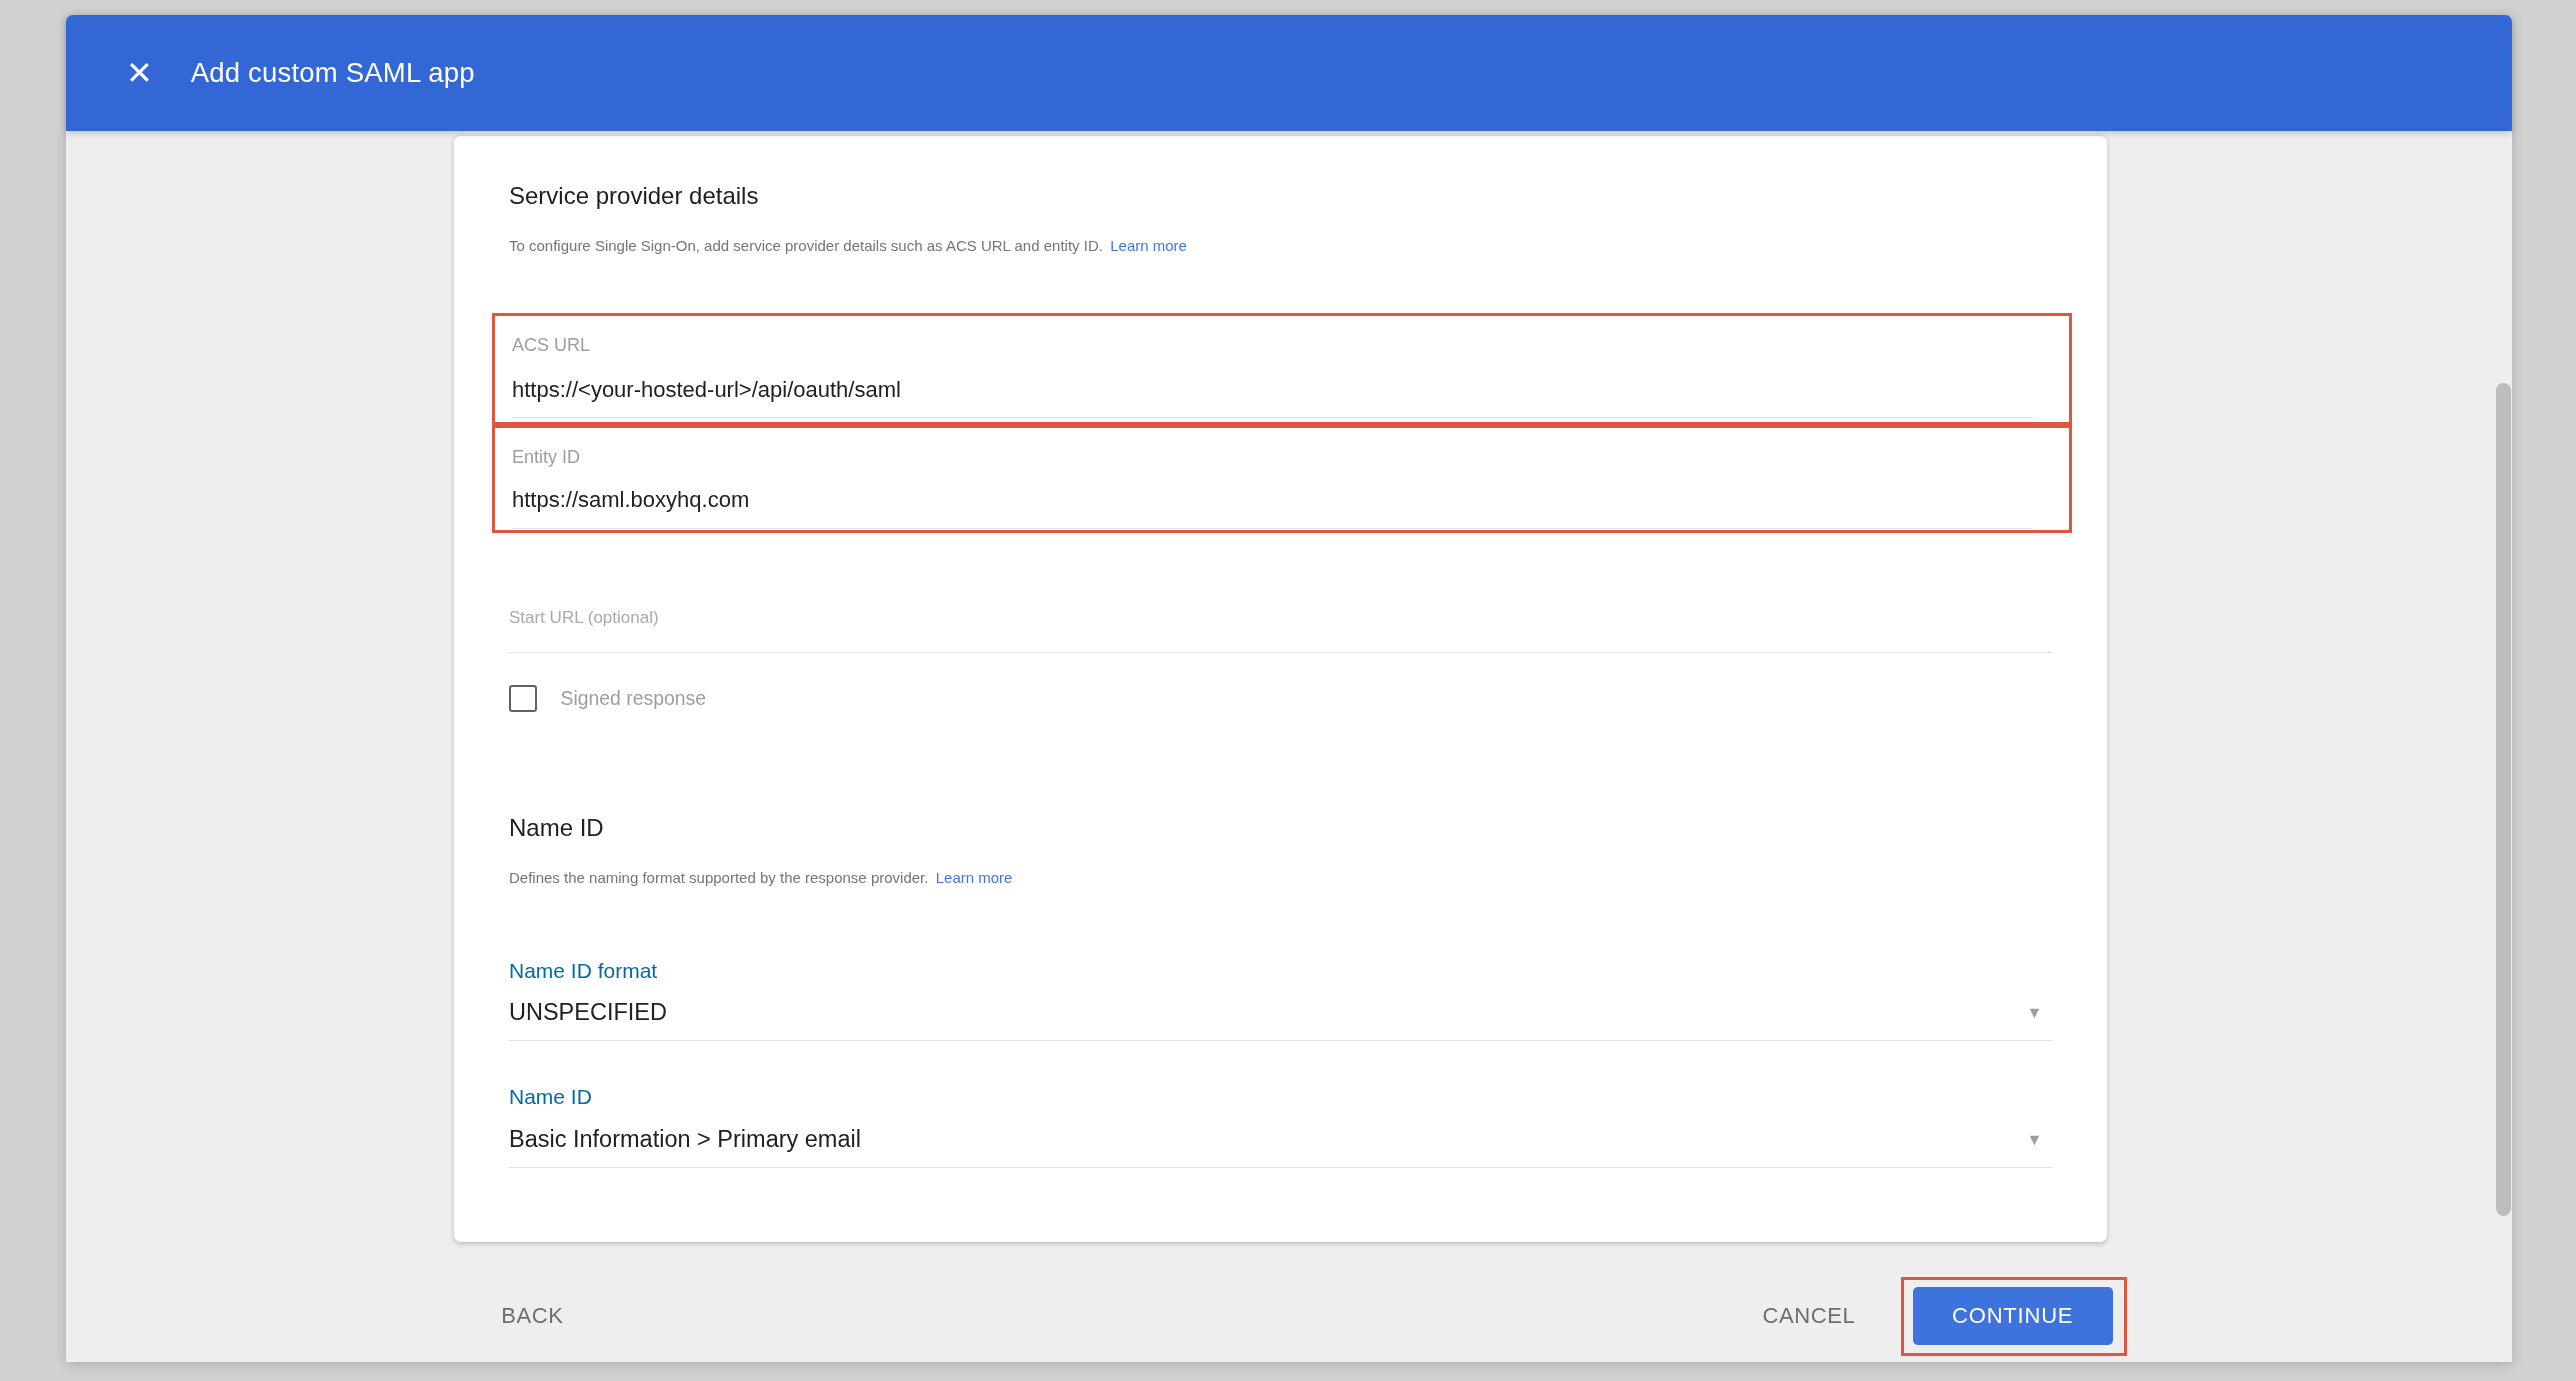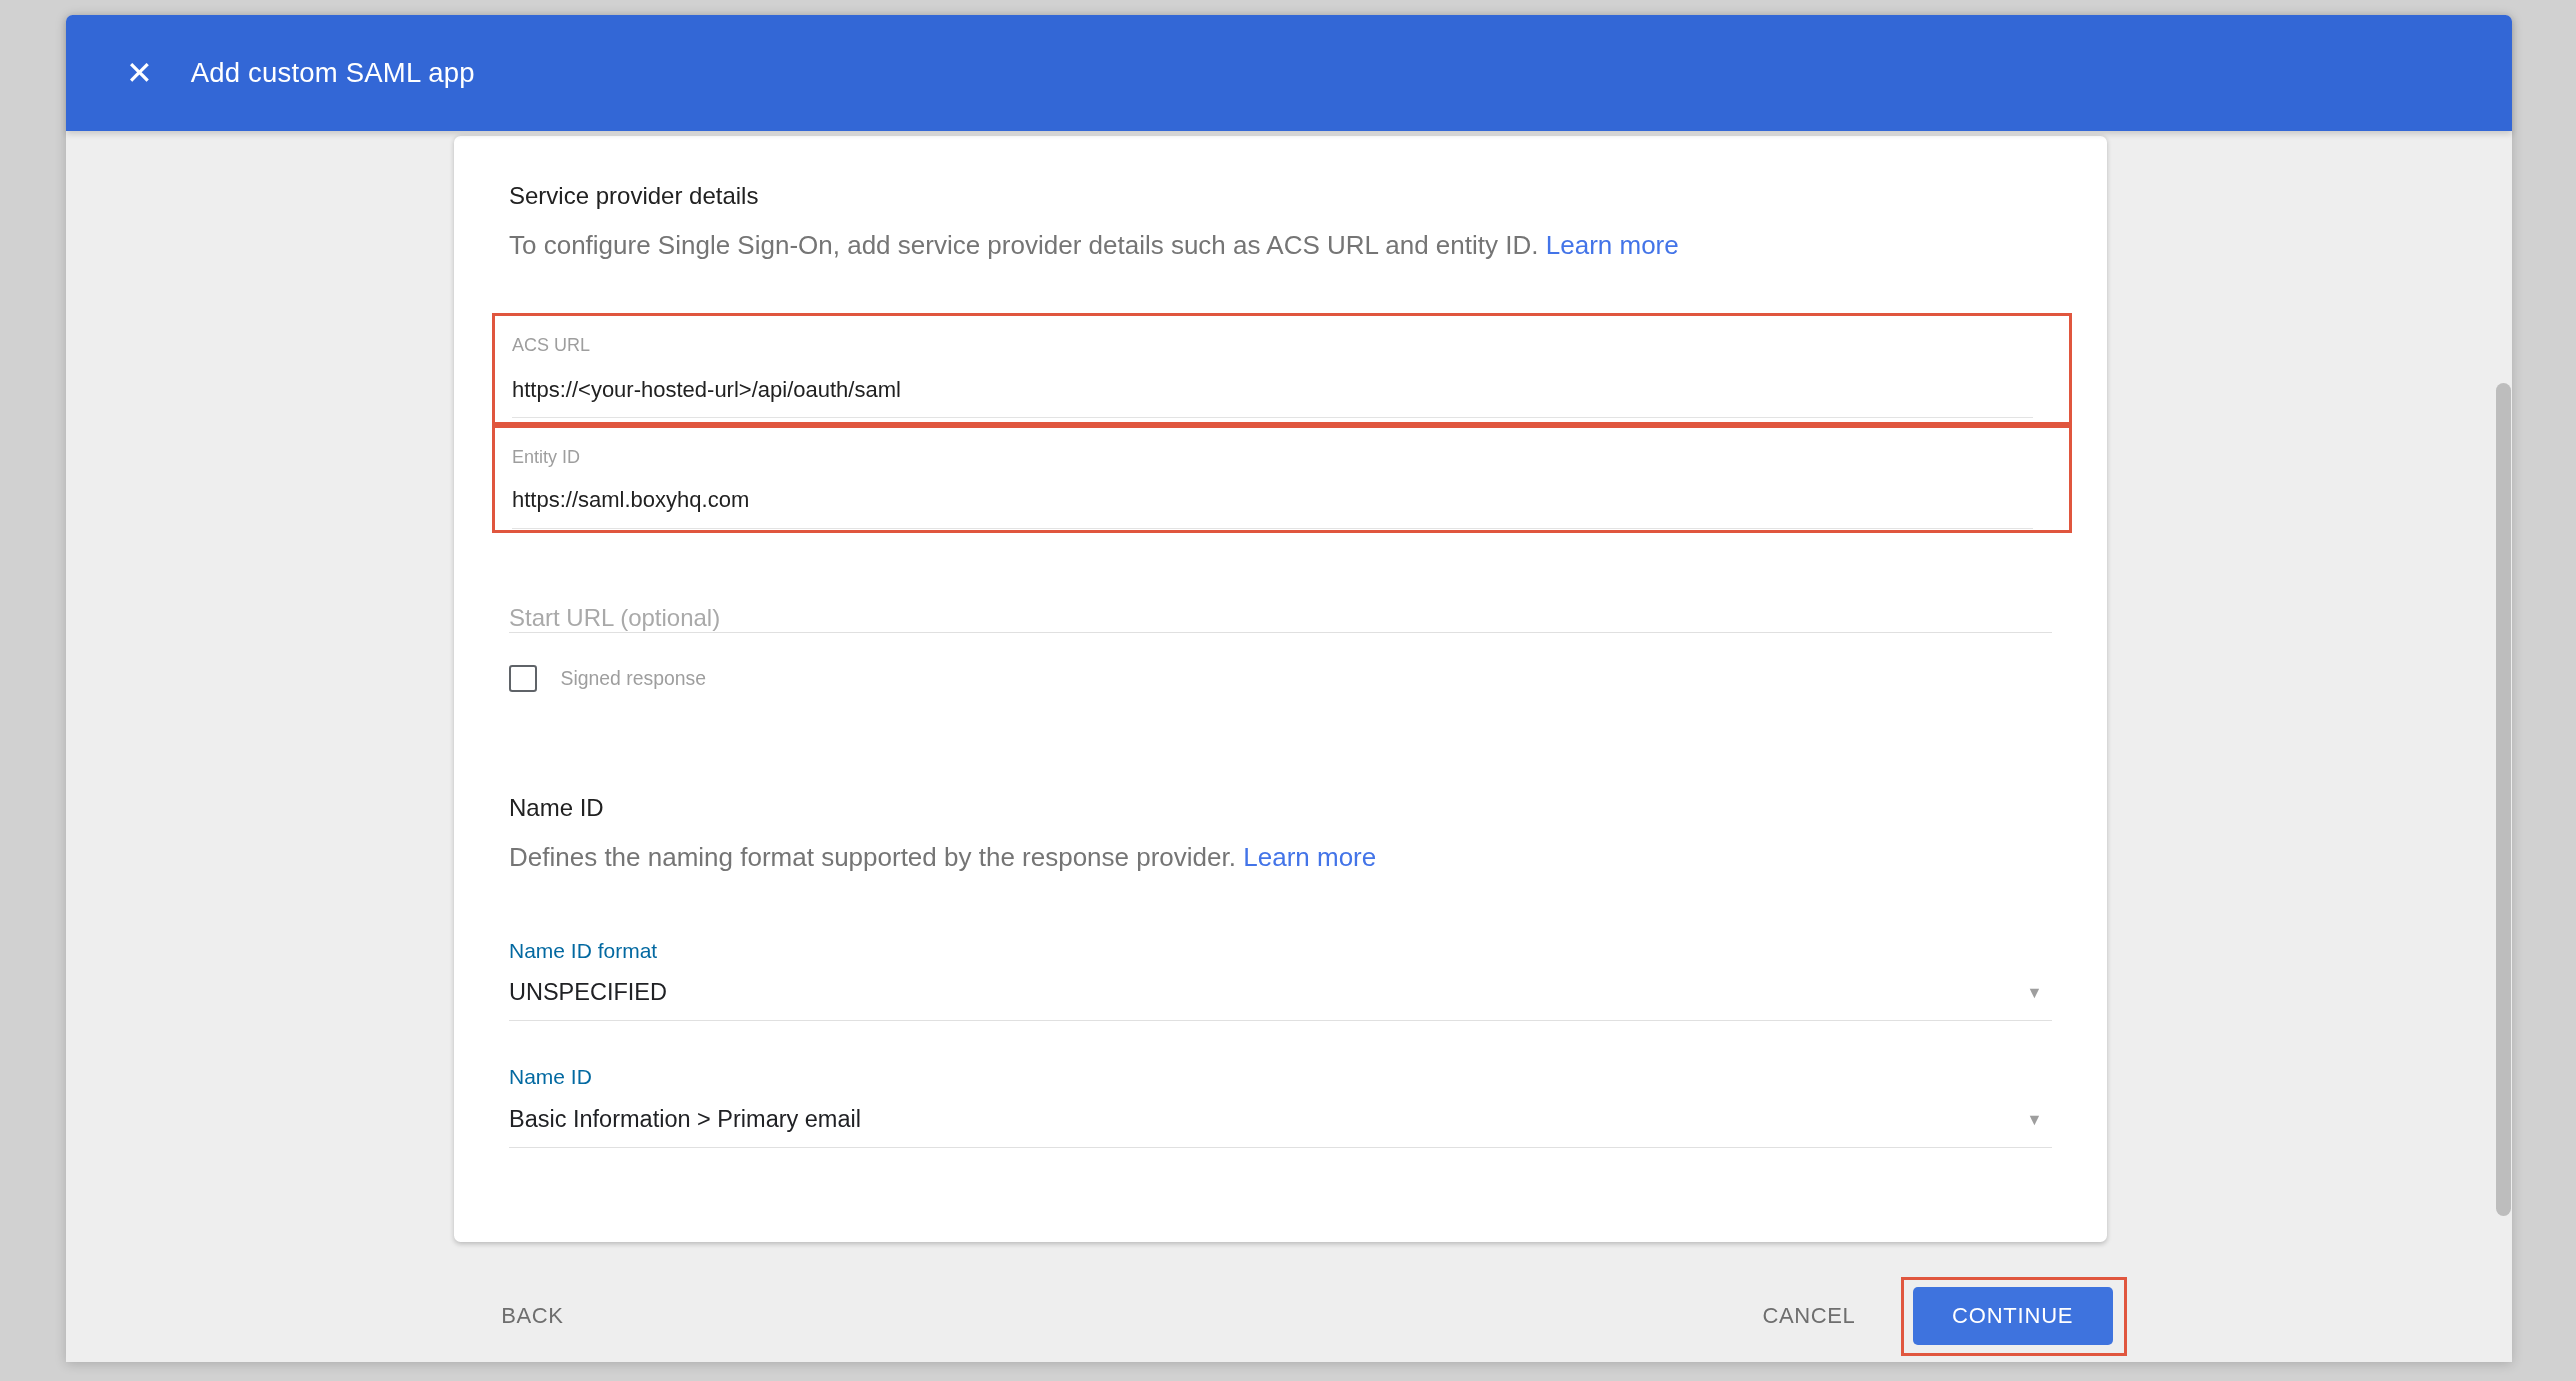--- a/index.html
+++ b/index.html
@@ -44,21 +44,21 @@
   .card {
     position: absolute; left: 388px; top: 4.9px;
     width: 1653px; height: 1106px;
     background: #ffffff;
     border-radius: 6.5px;
     box-shadow: 0 1.6px 4.9px rgba(0,0,0,0.22);
     padding: 44px 55px 0;
     overflow: hidden;
   }
   .section-heading { font-size: 24px; line-height: 31px; font-weight: 500; color: #212121; }
-  .section-desc { margin-top: 21px; font-size: 26px; line-height: 27.5px; color: #757575; font-weight: 400; }
+  .section-desc { margin-top: 21px; font-size: 15px; line-height: 27.5px; color: #757575; font-weight: 400; }
   .link { color: #4374e8; text-decoration: none; margin-left: 7.3px; cursor: pointer; }
 
   .redbox {
     border: 3.2px solid #e0563e;
     margin-left: -17px; margin-right: -20px;
     padding: 19.4px 0 0 17px;
   }
   .redbox.acs { margin-top: 53px; height: 112px; }
   .redbox.entity { height: 108px; }
   .field-label { display: block; font-size: 18px; line-height: 21px; color: #9e9e9e; font-weight: 400; }
@@ -71,23 +71,23 @@
     border-bottom: 1.6px solid #e3e3e3;
     padding-bottom: 14px;
   }
   .redbox.entity .text-input { margin-top: 18px; }
 
   .plain-field { margin-top: 70px; }
   .plain-input {
     display: block; width: 100%;
     border: none; outline: none; background: transparent;
     font-family: "Liberation Sans", sans-serif;
-    font-size: 24px; line-height: 29px; color: #212121;
+    font-size: 17px; line-height: 29px; color: #212121;
     border-bottom: 1.6px solid #e0e0e0;
-    padding-bottom: 0;
+    padding-bottom: 20px;
   }
   .plain-input::placeholder { color: #a9a9a9; opacity: 1; }
 
   .checkbox-row { margin-top: 32px; display: flex; align-items: center; }
   .checkbox {
     width: 27.5px; height: 27.5px;
     border: 2.4px solid #5f6368; border-radius: 3.2px;
     background: #ffffff; cursor: pointer; flex: 0 0 auto;
   }
   .checkbox-label { margin-left: 24px; font-size: 19.4px; color: #9e9e9e; }

